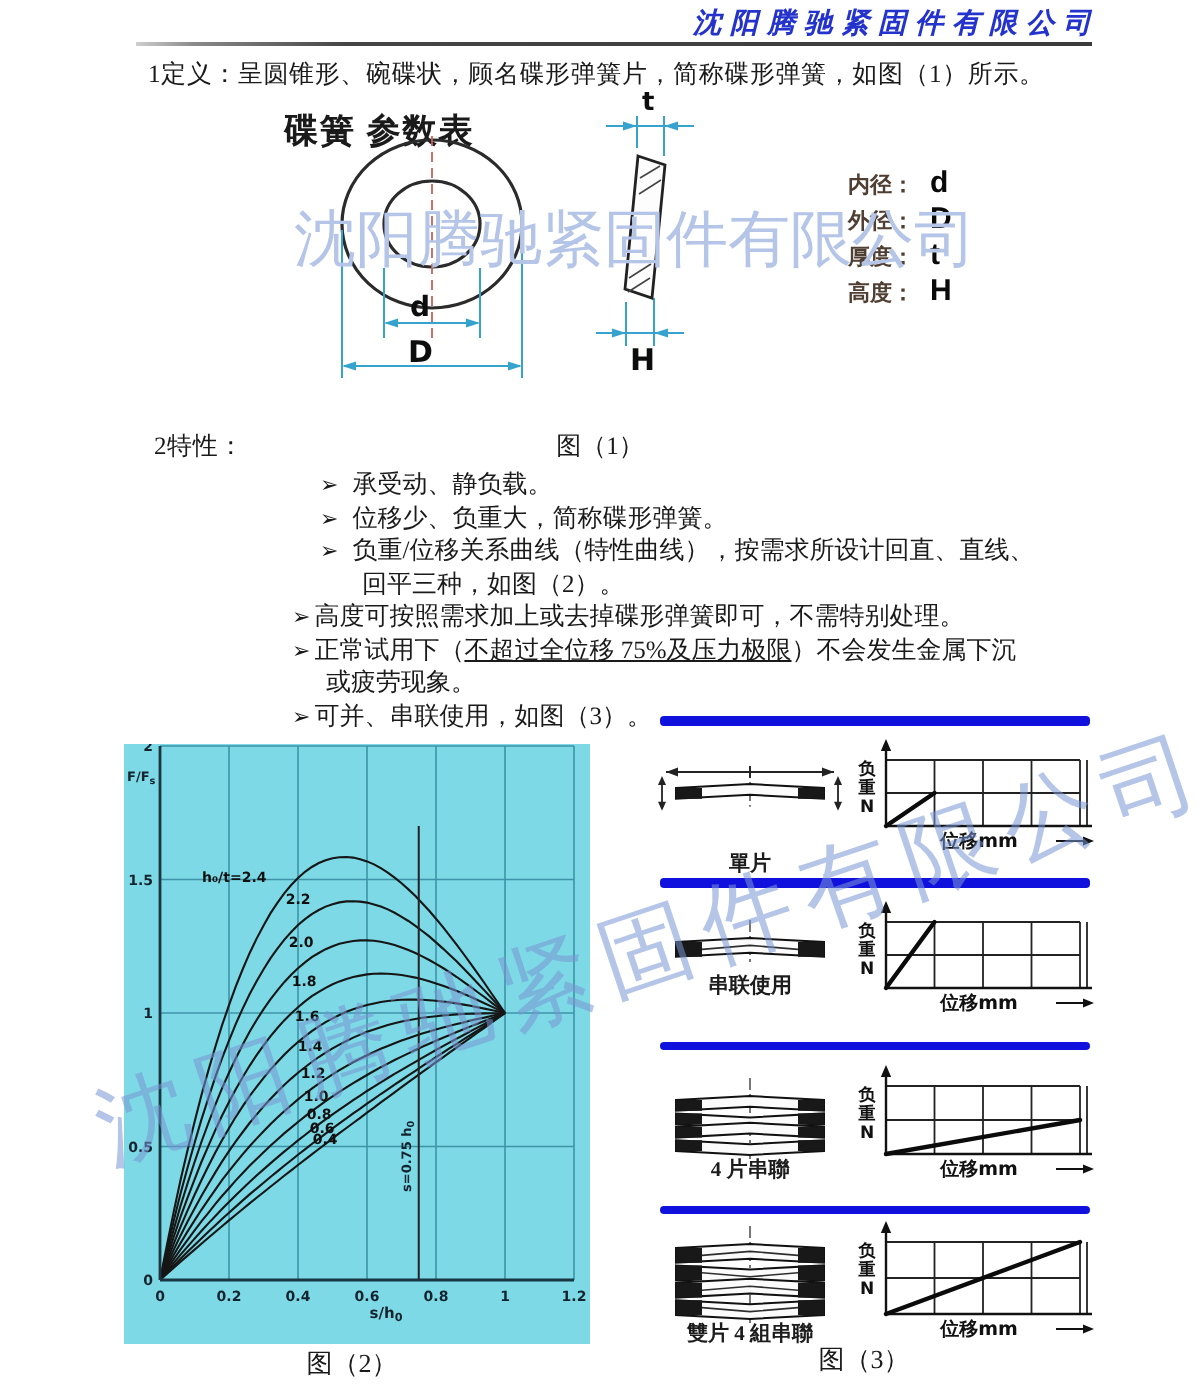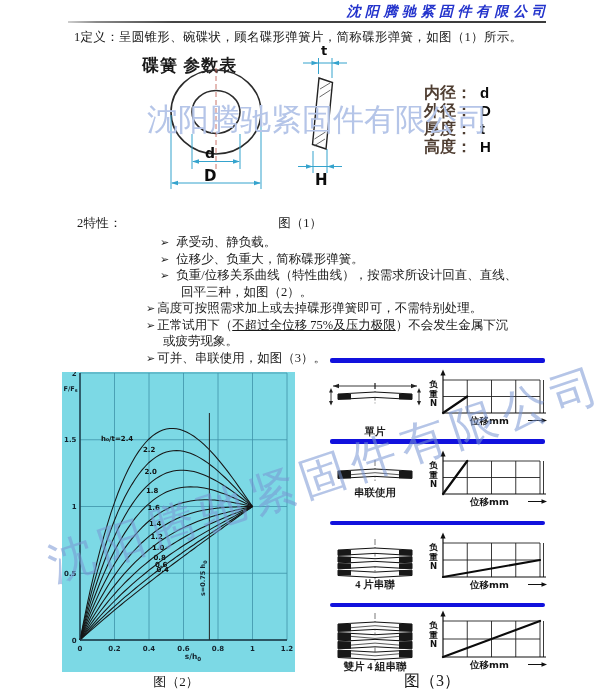--- a/index.html
+++ b/index.html
@@ -6,21 +6,21 @@
   .page{position:relative;width:600px;height:700px;background:#fff;overflow:hidden;
         font-family:"Liberation Serif",serif;color:#1a1a1a;}
   .abs{position:absolute;}
   .company{font-size:14px;font-weight:bold;font-style:italic;letter-spacing:4.5px;
            text-align:right;white-space:nowrap;}
   .hrule{height:2px;background:linear-gradient(90deg,#cfcfcf,#8a8a8a 6%,#454545 22%,#3b3b3b);}
   .bodytext{font-size:12.5px;letter-spacing:0.3px;white-space:nowrap;}
   .fig1title{font-size:17px;font-weight:bold;letter-spacing:1px;white-space:nowrap;}
   .caption{font-size:12.5px;text-align:center;white-space:nowrap;}
   .paramrow{height:18px;white-space:nowrap;}
-  .paramcn{font-size:16px;font-weight:bold;color:#4f3e32;}
+  .paramcn{font-size:11px;font-weight:bold;color:#4f3e32;}
   .paramsym{font-size:15px;font-weight:bold;color:#0a0a0a;margin-left:8px;
             font-family:"Liberation Sans",sans-serif;}
   .feat{font-size:12.5px;white-space:nowrap;}
   .arr{font-size:11px;margin-right:7px;}
   .ul{text-decoration:underline;}
   .seclab{font-size:10.5px;font-weight:bold;color:#1c1c1c;text-align:center;white-space:nowrap;}
   .sepline{height:4.5px;border-radius:2px;}
   .wm1{font-size:31px;white-space:nowrap;pointer-events:none;letter-spacing:0;}
   .wm2{font-size:46px;letter-spacing:7px;white-space:nowrap;pointer-events:none;
        transform:rotate(-18.5deg);transform-origin:0 50%;}
@@ -291,18 +291,18 @@
         <rect x="399" y="650.1" width="13" height="7.4" fill="#181818"></rect>
         <path d="M351 653.8000000000001 L375 655.8000000000001 L399 653.8000000000001" fill="none" stroke="#2e2e2e" stroke-width="0.8"></path>
       </g>
     </svg>
 
   <div class="abs seclab" style="left:315px;top:425px;width:120px;">單片</div>
   <div class="abs seclab" style="left:315px;top:485.5px;width:120px;">串联使用</div>
   <div class="abs seclab" style="left:315px;top:578px;width:120px;">4 片串聯</div>
   <div class="abs seclab" style="left:315px;top:659.5px;width:120px;">雙片 4 組串聯</div>
 
-  <div class="abs caption" style="left:394px;top:671px;width:76px;font-size:16px;">图（3）</div>
+  <div class="abs caption" style="left:394px;top:671px;width:76px;font-size:13px;">图（3）</div>
 
   <div class="abs wm1" id="wm1" style="left: 147px; top: 99px; color: rgb(181, 197, 232);">沈阳腾驰紧固件有限公司</div>
   <div class="abs wm2" id="wm2" style="left: 50px; top: 536px; color: rgba(120, 150, 212, 0.55);">沈阳腾驰紧固件有限公司</div>
 
 </div>
 
 </body></html>

